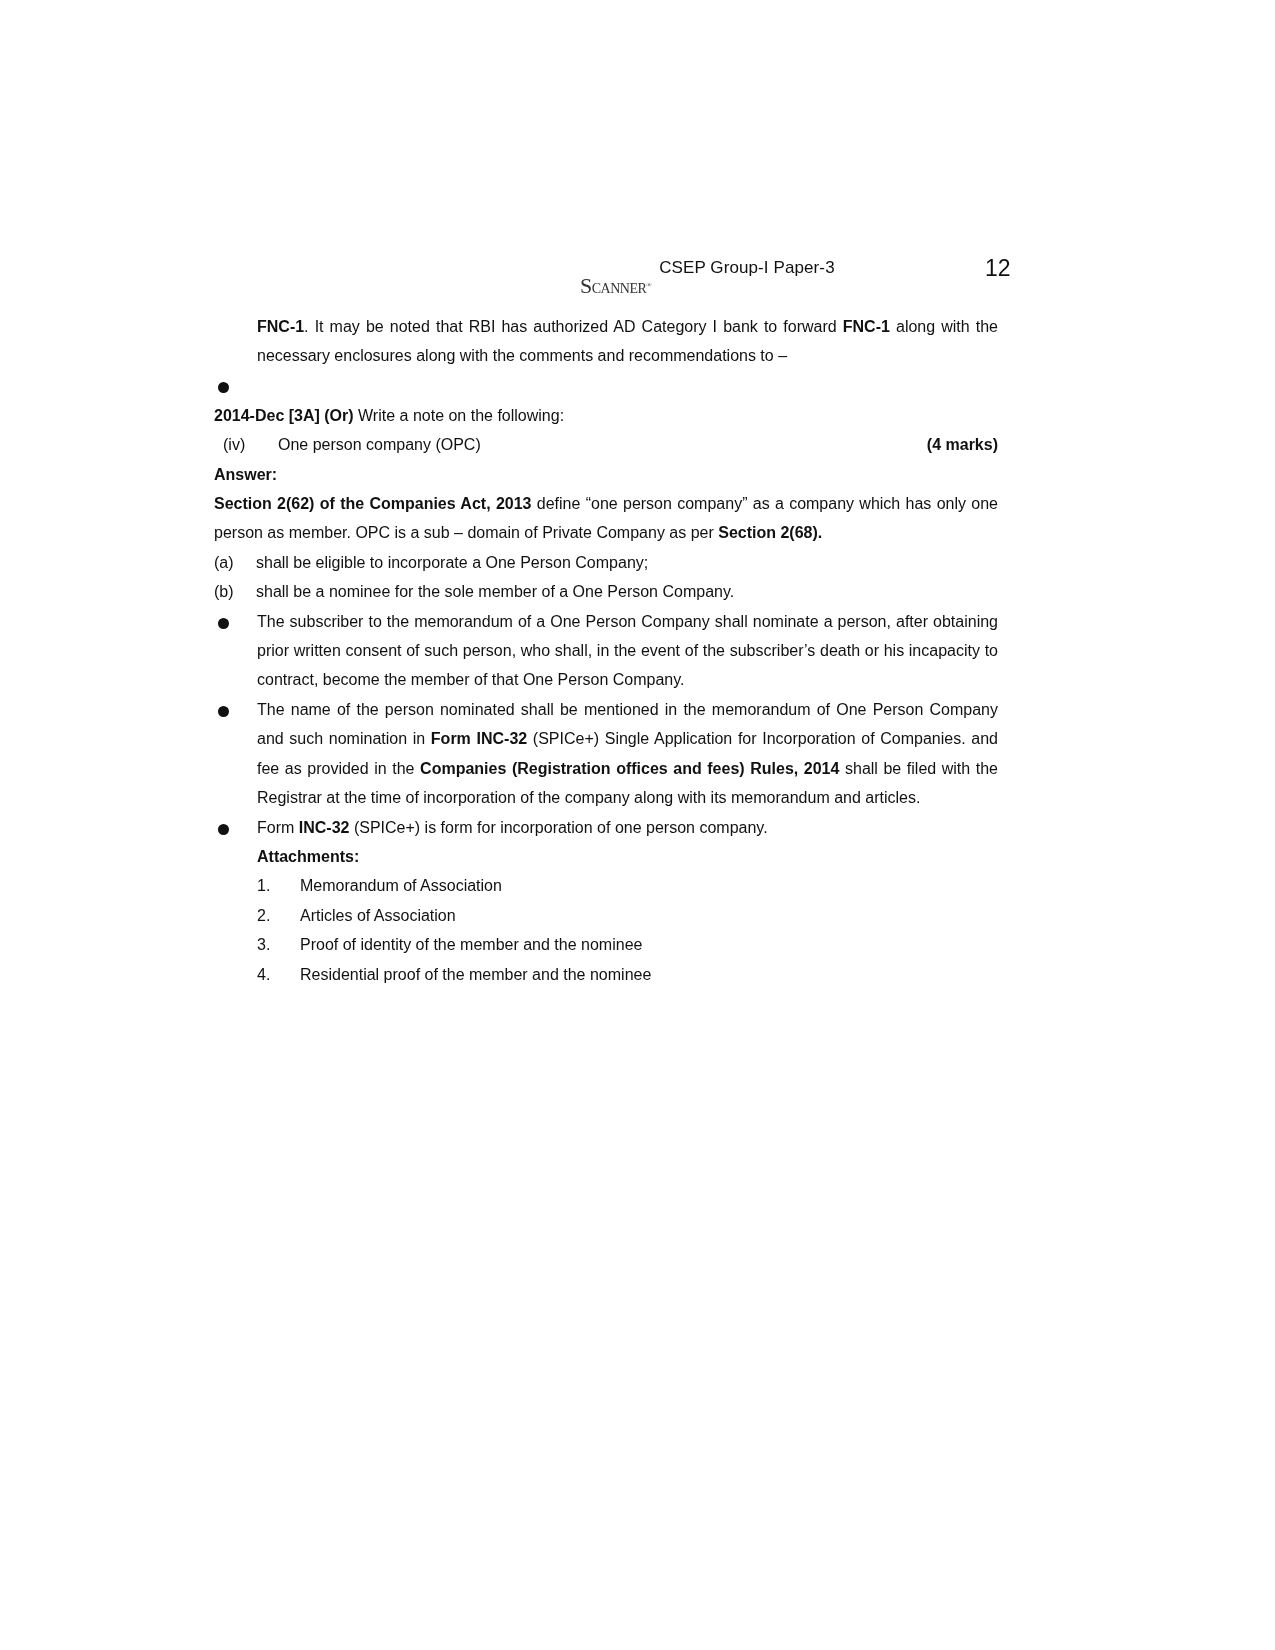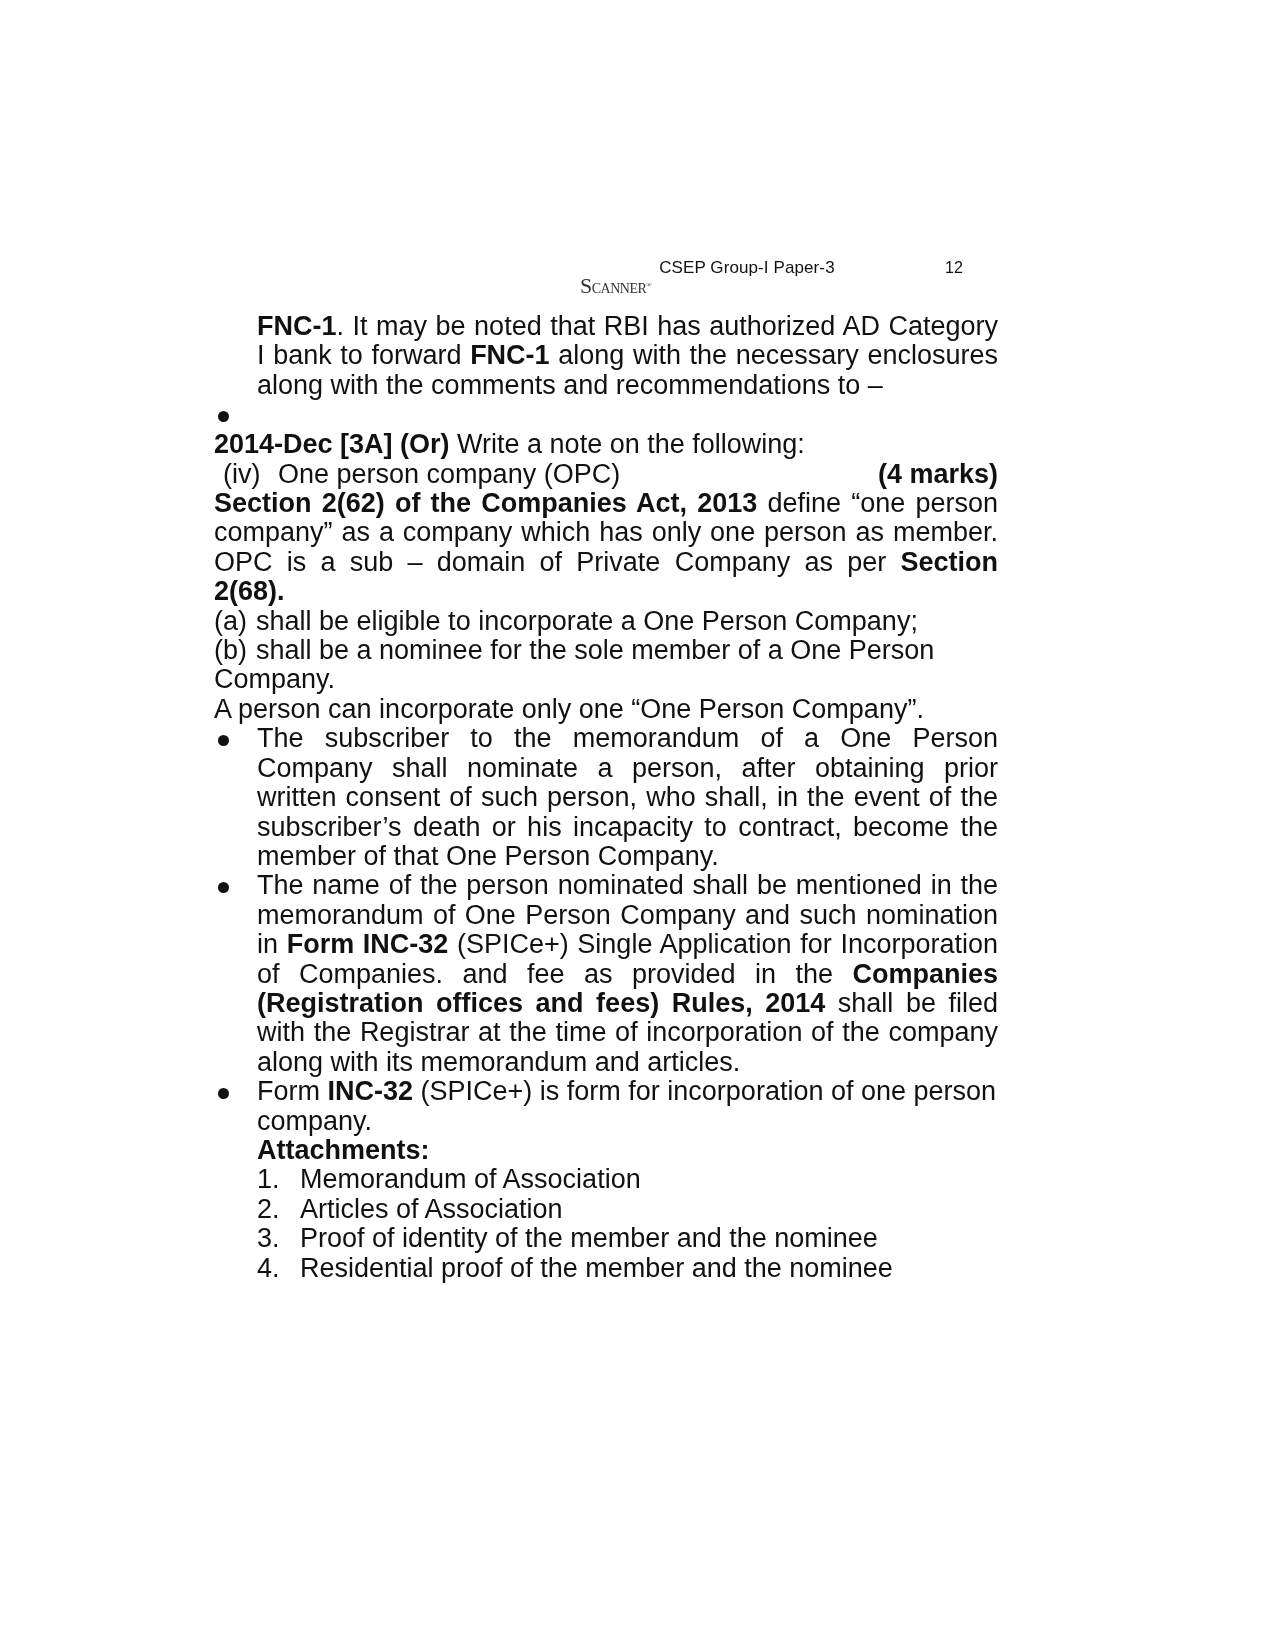--- a/index.html
+++ b/index.html
@@ -5,23 +5,23 @@
   html, body { margin: 0; padding: 0; background: #ffffff; }
   body { width: 1275px; height: 1650px; position: relative; overflow: hidden;
          font-family: "Liberation Sans", sans-serif; color: #111; }
   .header { position: absolute; top: 250px; left: 580px; width: 420px; height: 36px;
             display: flex; align-items: center; }
   .logo { font-family: "Liberation Serif", serif; font-size: 14px; letter-spacing: -0.5px;
           color: #333; margin-right: 8px; position: relative; top: -2px; margin-top: 40px; }
   .logo .big { font-size: 22px; }
   .logo sup { font-size: 7px; }
   .hdr-title { font-size: 17px; letter-spacing: 0.1px; }
-  .pagenum { position: absolute; left: 365px; font-size: 16px; }
+  .pagenum { position: absolute; left: 405px; font-size: 23px; }
   .content { position: absolute; top: 312px; left: 214px; width: 784px;
-             font-size: 27px; line-height: 29.4px; }
+             font-size: 16px; line-height: 29.4px; }
   .content p { margin: 0; }
   .justify { text-align: justify; text-align-last: left; }
   .ind { padding-left: 43px; }
   .bullet { position: relative; padding-left: 43px; }
   .bullet .dot { position: absolute; left: 4px; top: 11px; width: 11px; height: 11px;
                  border-radius: 50%; background: #111; }
   .gap { height: 30px; }
   .row { display: flex; justify-content: space-between; gap: 12px; }
   .tag { display: inline-block; width: 42px; }
   .tag-iv { display: inline-block; width: 64px; padding-left: 9px; box-sizing: border-box; }
@@ -41,25 +41,25 @@
   <p class="justify ind"><b>FNC-1</b><span>. It may be noted that RBI has authorized AD Category I bank to forward </span><b>FNC-1</b><span> along with the necessary enclosures along with the comments and recommendations to –</span></p>
   <p class="justify bullet"><span class="dot"></span></p>
 
   <div class="gap"></div>
 
   <p><b>2014-Dec [3A] (Or)</b><span> Write a note on the following:</span></p>
   <div class="row">
     <span><span class="tag-iv">(iv)</span><span>One person company (OPC)</span></span>
     <b>(4 marks)</b>
   </div>
+  <p><b>Answer:</b></p>
 
   <p class="justify"><b>Section 2(62) of the Companies Act, 2013</b><span> define “one person company” as a company which has only one person as member. OPC is a sub – domain of Private Company as per </span><b>Section 2(68).</b></p>
   <p><span class="tag">(a)</span><span>shall be eligible to incorporate a One Person Company;</span></p>
   <p><span class="tag">(b)</span><span>shall be a nominee for the sole member of a One Person Company.</span></p>
-  <p>A person can incorporate only one “One Person Company”.</p>
 
   <p class="justify bullet"><span class="dot"></span><span>The subscriber to the memorandum of a One Person Company shall nominate a person, after obtaining prior written consent of such person, who shall, in the event of the subscriber’s death or his incapacity to contract, become the member of that One Person Company.</span></p>
   <p class="justify bullet"><span class="dot"></span><span>The name of the person nominated shall be mentioned in the memorandum of One Person Company and such nomination in </span><b>Form INC-32</b><span> (SPICe+) Single Application for Incorporation of Companies. and fee as provided in the </span><b>Companies (Registration offices and fees) Rules, 2014</b><span> shall be filed with the Registrar at the time of incorporation of the company along with its memorandum and articles.</span></p>
   <p class="bullet"><span class="dot"></span><span>Form </span><b>INC-32</b><span> (SPICe+) is form for incorporation of one person company.</span></p>
   <p class="ind"><b>Attachments:</b></p>
   <p class="ind"><span class="num">1.</span><span>Memorandum of Association</span></p>
   <p class="ind"><span class="num">2.</span><span>Articles of Association</span></p>
   <p class="ind"><span class="num">3.</span><span>Proof of identity of the member and the nominee</span></p>
   <p class="ind"><span class="num">4.</span><span>Residential proof of the member and the nominee</span></p>
 </div>

